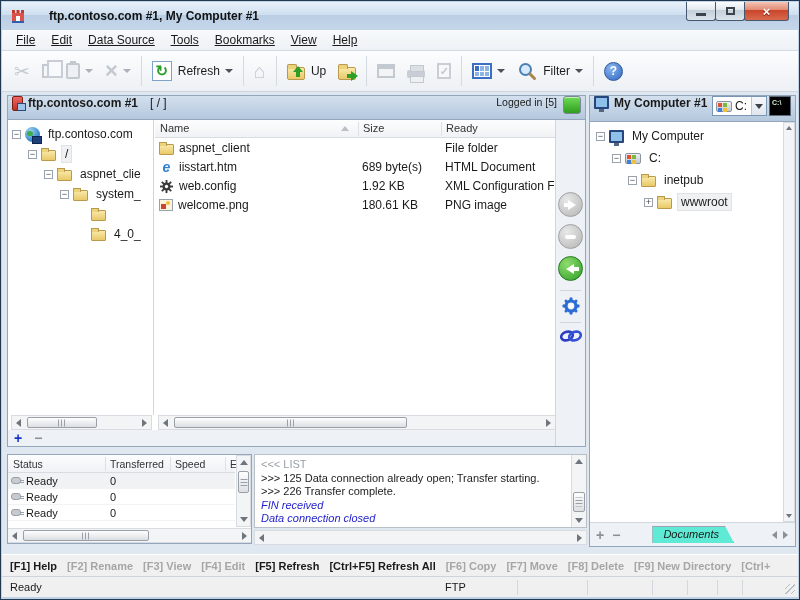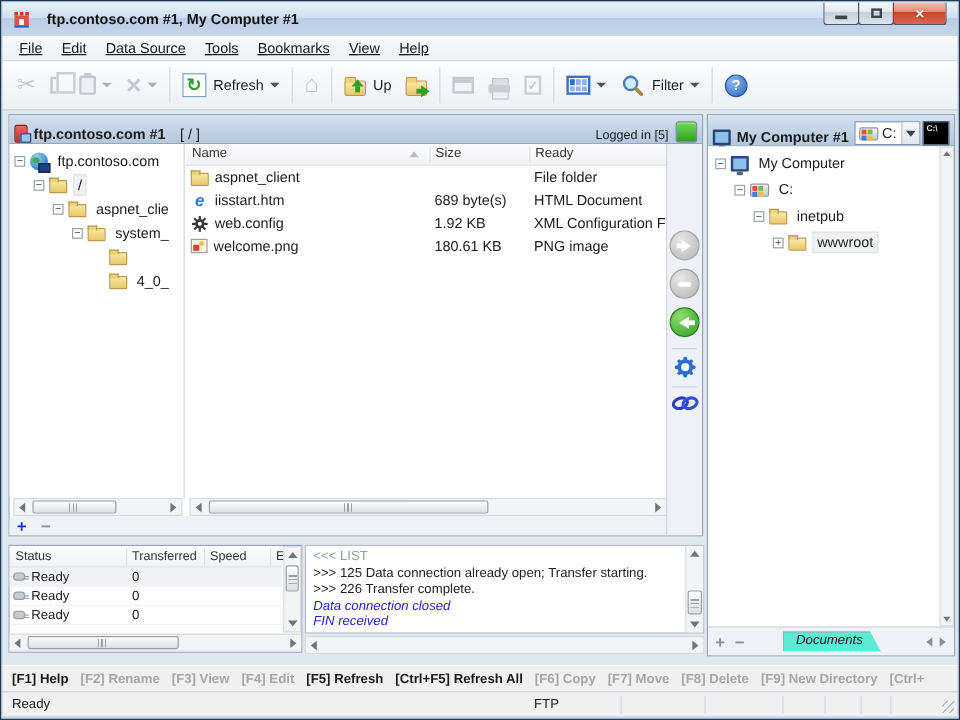--- a/index.html
+++ b/index.html
@@ -4,21 +4,21 @@
 <style>
   html,body{margin:0;padding:0;background:#fff;}
   *{box-sizing:border-box;}
   .window{position:relative;width:800px;height:600px;background:#bfd2e6;border:1px solid #223750;
     font-family:"Liberation Sans",sans-serif;font-size:12px;color:#1a1a1a;overflow:hidden;}
   .abs{position:absolute;}
 
   
   .titlebar{position:absolute;left:1px;top:1px;width:796px;height:28px;
     background:linear-gradient(#e8f1fa,#cfdff0 45%,#b9cde4 46%,#c6d7ea);display:flex;align-items:center;padding-left:7px;}
-  .title-text{font-weight:bold;font-size:12px;color:#111;margin-left:12px;}
+  .title-text{font-weight:bold;font-size:12px;color:#111;margin-left:22px;}
   .winbtns{position:absolute;top:0;right:9px;display:flex;}
   .winbtn{width:30px;height:19px;border:1px solid #46586d;border-top:none;background:linear-gradient(#fbfdfe,#dfe7ee 45%,#c4cfda 46%,#dbe4ec);
     display:flex;align-items:center;justify-content:center;border-radius:0 0 3px 3px;margin-left:-1px;cursor:default;}
   .winbtn.close{width:45px;background:linear-gradient(#f4c3b5,#e08a72 45%,#c9452b 46%,#d96a4e);}
   .glyph-min{width:10px;height:3px;background:#3c434b;margin-top:7px;}
   .glyph-max{width:9px;height:8px;border:2px solid #3c434b;background:transparent;}
   .glyph-close{color:#fff;font-weight:bold;font-size:13px;line-height:13px;text-shadow:0 1px 1px #7c2415;}
 
   
   .menubar{position:absolute;left:1px;top:29px;width:796px;height:21px;background:linear-gradient(#f8fafc,#eef1f5);
@@ -57,21 +57,21 @@
   .icon-task{width:14px;height:16px;border:2px solid #c9ced6;background:#f7f8fa;display:flex;align-items:center;justify-content:center;
     color:#c3c9d1;font-weight:bold;font-size:11px;}
   .icon-grid{width:20px;height:16px;border:2px solid #3b6fc4;background:#fff;display:grid;grid-template-columns:1fr 1fr 1fr;grid-template-rows:1fr 1fr;gap:1px;padding:1px;}
   .icon-grid i{background:#8db4e6;}
   .icon-grid i:first-child{background:#3b6fc4;}
 
   
   .workspace{position:absolute;left:1px;top:91px;width:796px;height:462px;background:#dfe7f1;}
   .panel{position:absolute;border:1px solid #93a6bb;background:#fff;}
   .phead{position:absolute;left:0;top:0;right:0;height:24px;background:linear-gradient(#d3e0ee,#b4c8dd);
-    border-bottom:1px solid #93a6bb;display:flex;align-items:flex-end;padding:0 4px;font-weight:bold;}
+    border-bottom:1px solid #93a6bb;display:flex;align-items:flex-start;padding:0 4px;font-weight:bold;}
 
   
   .ftp-panel{left:5px;top:3px;width:579px;height:352px;}
   .tree-area{position:absolute;left:0;top:24px;width:146px;bottom:31px;background:#fff;border-right:1px solid #cfd6dd;overflow:hidden;}
   .list-area{position:absolute;left:147px;top:24px;right:30px;bottom:31px;background:#fff;overflow:hidden;}
   .btn-strip{position:absolute;right:0;top:24px;width:30px;bottom:0;background:#eef2f7;border-left:1px solid #cfd6dd;}
   .treerow{position:absolute;height:20px;display:flex;align-items:center;white-space:nowrap;}
   .expander{width:9px;height:9px;border:1px solid #98a2ac;background:#fff;font-size:9px;line-height:7px;text-align:center;color:#444;margin-right:4px;flex:none;}
   .tlabel2{padding:1px 3px;}
   .sel-light{background:#f0f1f3;border:1px solid #e0e2e6;}
@@ -492,22 +492,22 @@
         <div class="sarr">
             <div class="tri-r"></div>
           </div>
       </div>
     </div>
 
     <div class="logbox" style="left:252px;top:362px;width:333px;height:74px;">
       <div class="log-muted">&lt;&lt;&lt; LIST</div>
       <div class="log-normal">&gt;&gt;&gt; 125 Data connection already open; Transfer starting.</div>
       <div class="log-normal">&gt;&gt;&gt; 226 Transfer complete.</div>
+      <div class="log-info">FIN received</div>
       <div class="log-info">Data connection closed</div>
-      <div class="log-info">FIN received</div>
       <div class="vscroll" style="right:0;top:0;height:72px;border:none;border-left:1px solid #d8dce1;">
         <div class="sarr">
             <div class="tri-u"></div>
           </div>
         <div class="strack" style="width:100%;">
             <div class="sthumb v" style="top:24px;height:20px;"></div>
           </div>
         <div class="sarr">
             <div class="tri-d"></div>
           </div>

